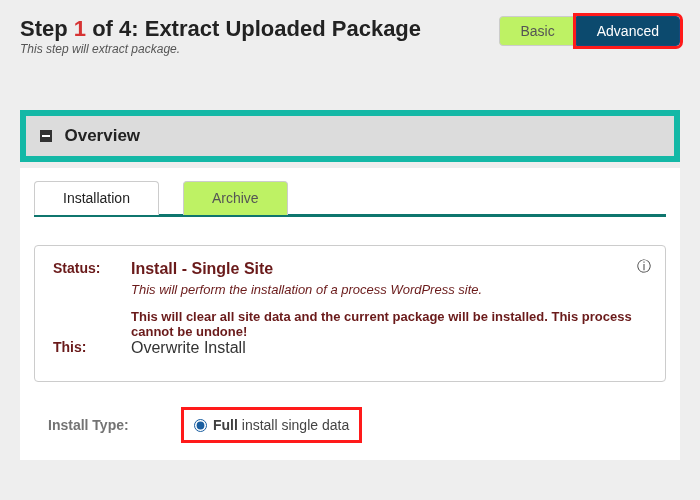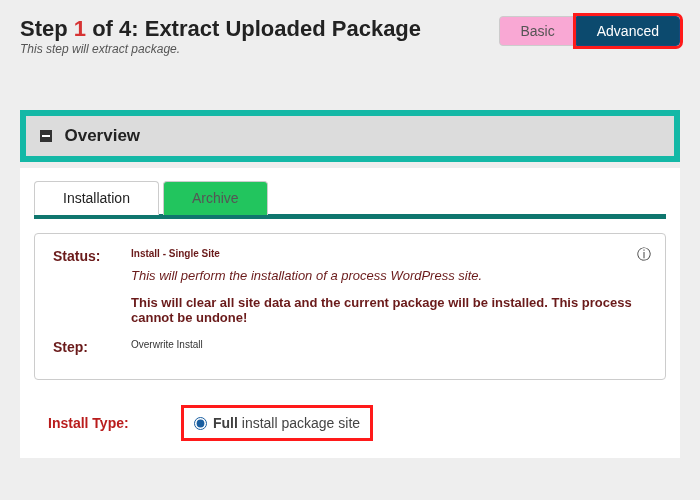--- a/index.html
+++ b/index.html
@@ -34,21 +34,21 @@
       cursor: pointer;
       display: block;
       margin-bottom: 6px;
     }
     .toggle-row { display: flex; }
     .toggle-btn {
       padding: 6px 20px;
       font-size: 14px;
       border: 1px solid #ccc;
       cursor: pointer;
-      background: #f9a8d4;
+      background: #bef264;
     }
     .toggle-btn.basic {
       border-radius: 4px 0 0 4px;
       color: #555;
     }
     .toggle-btn.advanced {
       background: #0c4a6e;
       color: #fff;
       border-radius: 0 4px 4px 0;
       border-color: #144a7c;
@@ -89,30 +89,31 @@
       color: #222;
       vertical-align: middle;
     }
     .tabs-wrap {
       background: #fff;
       margin-top: 6px;
       padding: 12px 14px 20px 14px;
     }
     .tabs {
       display: flex;
-      border-bottom: 5px solid #0f766e;
-      margin-bottom: 14px;
+      border-bottom: 3px solid #0f766e;
+      margin-bottom: 28px;
+      gap: 20px;
     }
     .tab {
       padding: 8px 28px;
       font-size: 14px;
       border: 1px solid #ccc;
       border-bottom: none;
       margin-right: 4px;
-      background: #22c55e;
+      background: #bef264;
       color: #555;
       cursor: pointer;
       border-radius: 4px 4px 0 0;
       position: relative;
       top: 1px;
     }
     .tab.active {
       background: #fff;
       color: #222;
       border-bottom: 1px solid #fff;
@@ -134,50 +135,49 @@
       display: flex;
       margin-bottom: 4px;
     }
     .status-row .label {
       width: 78px;
       font-size: 14px;
       font-weight: bold;
       color: #6a1a1a;
     }
     .status-row .val {
-      font-size: 10px;
+      font-size: 16px;
       color: #6a1a1a;
       font-weight: bold;
     }
     .status-desc {
       font-size: 13px;
       font-style: italic;
       color: #6a1a1a;
       margin-left: 78px;
       margin-bottom: 12px;
     }
     .status-warn {
       font-size: 13px;
       font-weight: bold;
       color: #6a1a1a;
       margin-left: 78px;
-      margin-bottom: 14px;
     }
     .mode-row .val { font-weight: normal; color: #333; }
     .install-type-row {
       display: flex;
       align-items: center;
       margin-top: 28px;
       padding: 0 14px;
     }
     .install-type-row .it-label {
       width: 136px;
       font-size: 14px;
       font-weight: bold;
-      color: #b91c1c;
+      color: #737373;
     }
     .radio-box {
       display: inline-flex;
       align-items: center;
       padding: 7px 10px;
       outline: 3px solid #ff1a1a;
     }
     .radio-box input { margin-right: 6px; accent-color: #1a5ea0; }
     .radio-text { font-size: 14px; color: #444; }
     .radio-text b { color: #404040; }
@@ -213,25 +213,25 @@
 
   <div class="status-panel">
     <span class="help-icon">ⓘ</span>
     <div class="status-row">
       <div class="label">Status:</div>
       <div class="val">Install - Single Site</div>
     </div>
     <div class="status-desc">This will perform the installation of a process WordPress site.</div>
     <div class="status-warn">This will clear all site data and the current package will be installed. This process cannot be undone!</div>
     <div class="status-row mode-row">
-      <div class="label">Step:</div>
+      <div class="label">This:</div>
       <div class="val">Overwrite Install</div>
     </div>
   </div>
 
   <div class="install-type-row">
     <div class="it-label">Install Type:</div>
     <label class="radio-box">
       <input type="radio" checked="" style="">
-      <span class="radio-text"><b>Full</b><span> install package site</span></span>
+      <span class="radio-text"><b>Full</b><span> install single data</span></span>
     </label>
   </div>
 </div>
 
 </body></html>

